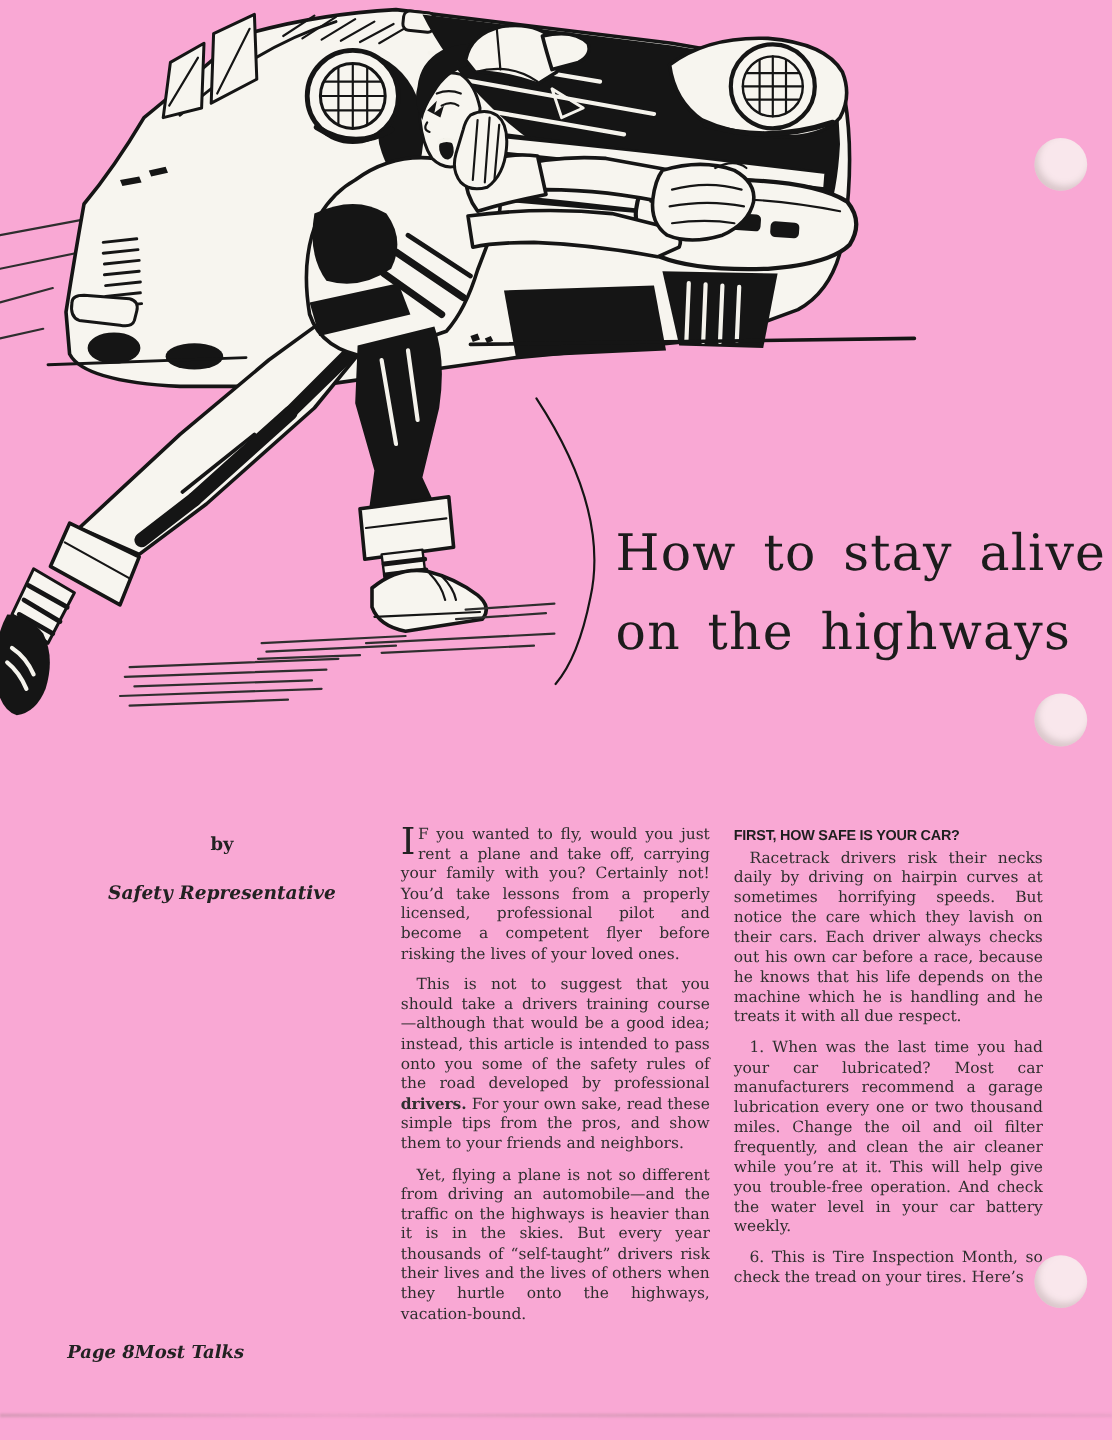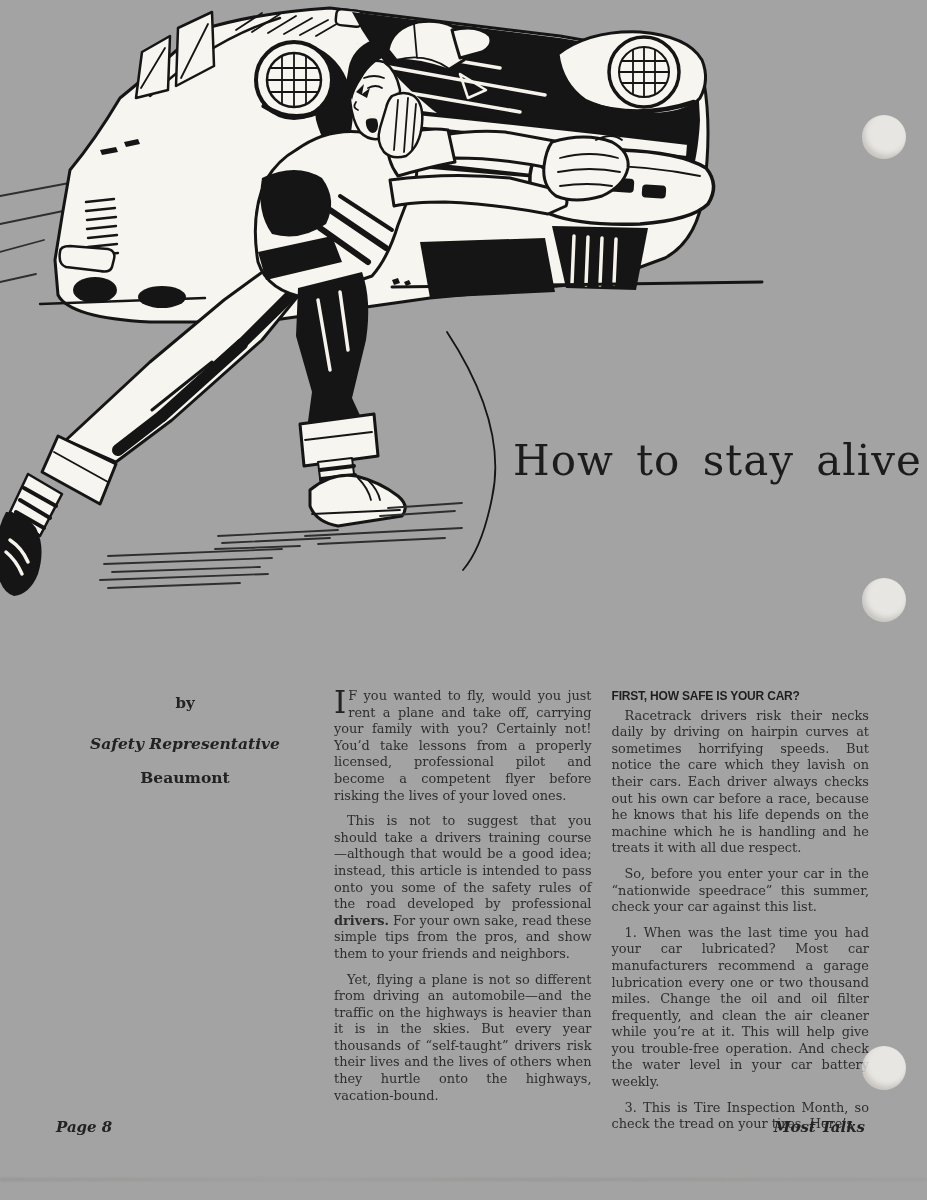--- a/index.html
+++ b/index.html
@@ -5,21 +5,21 @@
   html,body{margin:0;padding:0;}
   body{
     width:927px;height:1200px;
     background:#e9e7e1;
     font-family:"DejaVu Serif", serif;
     overflow:hidden;
   }
   .page{
     position:relative;
     width:927px;height:1200px;
-    background:#a3a3a3;
+    background:#f9a8d4;
     color:#2b2b2b;
   }
   
   .illus{position:relative;width:927px;height:660px;}
   .illus svg{display:block;}
   .headline{
     position:absolute;left:513px;top:428px;width:360px;
     font-family:"DejaVu Serif", serif;
     font-size:42px;line-height:66px;color:#1c1c1c;
     letter-spacing:1px;word-spacing:8px;white-space:nowrap;
@@ -60,21 +60,21 @@
   }
   .colhead{
     font-family:"Liberation Sans", sans-serif;
     font-weight:bold;font-size:12px;letter-spacing:-0.2px;
     color:#1e1e1e;margin:0 0 3px 0;white-space:nowrap;
   }
   .bold{font-weight:bold;}
   
   .footer{
     position:absolute;left:56px;right:62px;top:1118px;
-    display:flex;justify-content:space-between;
+    display:flex;justify-content:flex-start;
     font-style:italic;font-weight:bold;font-size:15px;color:#222;
   }
   
   .hole{
     position:absolute;width:44px;height:44px;border-radius:50%;
     background:#f9f7f2;
     box-shadow:inset 3px -4px 5px rgba(140,135,125,0.35);
     opacity:0.8;
   }
   .hole.h1{left:862px;top:115px;}
@@ -218,43 +218,42 @@
         </g>
 
         <g>
           <path class="sl" d="M218,536 L338,530 M222,543 L330,538 M215,549 L300,546 M108,556 L282,549 M104,564 L272,558 M112,572 L260,567 M100,580 L268,574 M108,588 L240,583 M305,536 L462,528 M318,544 L445,538 M388,508 L462,503 M380,516 L455,511"></path>
         </g>
       </g>
     </svg>
 
     <div class="headline">
       <div>How to stay alive</div>
+      <div>on the highways</div>
     </div>
   </div>
 
   <div class="article">
 
     <div class="byline">
       <div class="by">by</div>
       <div class="role">Safety Representative</div>
-      <div class="loc">Beaumont</div>
     </div>
 
     <div class="col">
       <p class="noindent"><span class="dropcap">I</span><span>F you wanted to fly, would you just rent a plane and take off, carrying your family with you?  Certainly not! You’d take lessons from a properly licensed, professional pilot and become a competent flyer before risking the lives of your loved ones.</span></p>
       <p><span>This is not to suggest that you should take a drivers training course —although that would be a good idea; instead, this article is intended to pass onto you some of the safety rules of the road developed by professional </span><span class="bold">drivers.</span><span>  For your own sake, read these simple tips from the pros, and show them to your friends and neighbors.</span></p>
       <p>Yet, flying a plane is not so different from driving an automobile—and the traffic on the highways is heavier than it is in the skies.  But every year thousands of “self-taught” drivers risk their lives and the lives of others when they hurtle onto the highways, vacation-bound.</p>
     </div>
 
     <div class="col">
       <h3 class="colhead">FIRST, HOW SAFE IS YOUR CAR?</h3>
       <p>Racetrack drivers risk their necks daily by driving on hairpin curves at sometimes horrifying speeds.  But notice the care which they lavish on their cars.  Each driver always checks out his own car before a race, because he knows that his life depends on the machine which he is handling and he treats it with all due respect.</p>
-      <p>So, before you enter your car in the “nationwide speedrace” this summer, check your car against this list.</p>
       <p>1. When was the last time you had your car lubricated?  Most car manufacturers recommend a garage lubrication every one or two thousand miles.  Change the oil and oil filter frequently, and clean the air cleaner while you’re at it.  This will help give you trouble-free operation.  And check the water level in your car battery weekly.</p>
-      <p>3. This is Tire Inspection Month, so check the tread on your tires.  Here’s</p>
+      <p>6. This is Tire Inspection Month, so check the tread on your tires.  Here’s</p>
     </div>
   </div>
 
   <div class="footer">
     <span>Page 8</span>
     <span>Most Talks</span>
   </div>
 
   <div class="hole h1"></div>
   <div class="hole h2"></div>

